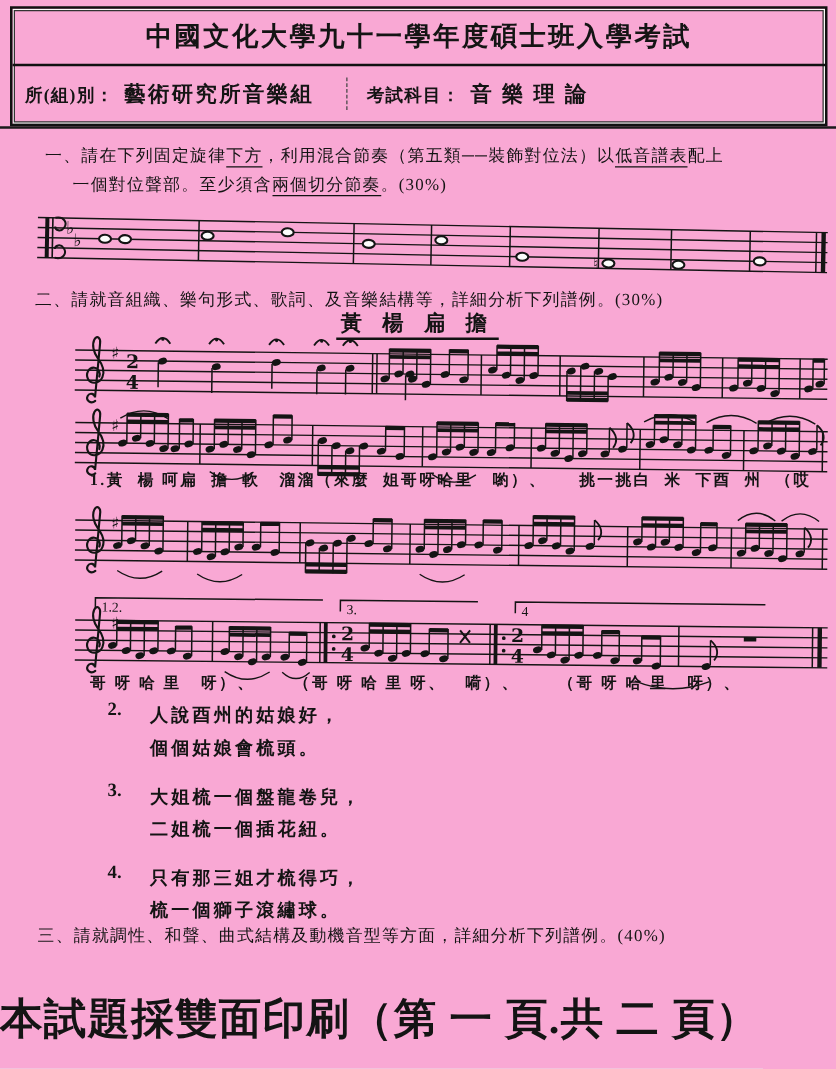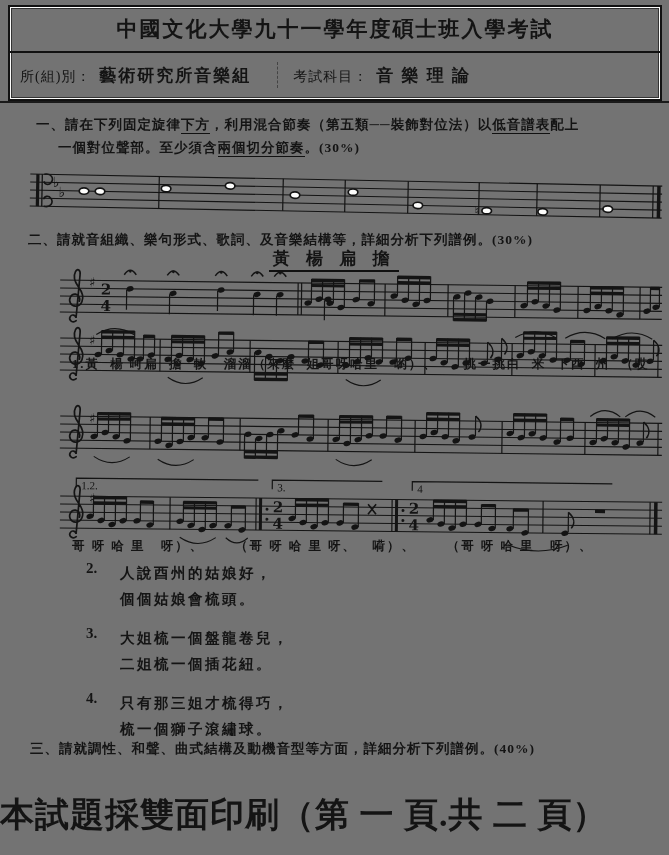--- a/index.html
+++ b/index.html
@@ -1,51 +1,51 @@
 <!DOCTYPE html>
 <html><head>
 <meta charset="utf-8">
 <style>
   html,body{margin:0;padding:0;background:#e8e8e8;}
   #page{
-    position:relative;width:669px;height:855px;background:#737373;
+    position:relative;width:669px;height:855px;background:#f9a8d4;
     font-family:"Liberation Serif","DejaVu Serif",serif;color:#141414;
     overflow:hidden;margin:0 auto;
   }
   .abs{position:absolute;}
   
   #header-box{
     left:8px;top:5px;width:650px;height:92px;
     border:2px solid #111;box-shadow:0 0 0 1px #fcfcfb inset, 0 0 0 2px #333 inset;
   }
   #title-row{height:44px;display:flex;align-items:center;justify-content:center;
     border-bottom:2px solid #111;}
   #exam-title{font-size:21px;font-weight:700;letter-spacing:2px;}
   #fields-row{height:44px;display:flex;align-items:center;padding:0 10px;}
   .field{display:flex;align-items:baseline;white-space:nowrap;}
-  .field-label{font-size:14px;font-weight:400;letter-spacing:1px;}
+  .field-label{font-size:14px;font-weight:700;letter-spacing:1px;}
   .field-value{font-size:17px;font-weight:700;letter-spacing:2px;margin-left:8px;}
   #field-divider{width:1px;height:26px;border-left:1px dashed #444;margin:0 14px 0 26px;}
   #under-box-line{left:0;top:101px;width:669px;height:2px;background:#1a1a1a;}
   
-  .question{font-size:13.5px;font-weight:700;letter-spacing:1px;line-height:23px;white-space:nowrap;}
+  .question{font-size:13.5px;font-weight:400;letter-spacing:1px;line-height:23px;white-space:nowrap;}
   .q-underline{border-bottom:1.5px solid #111;padding-bottom:1px;}
   #question-1{left:36px;top:113px;}
   #q1-line2{margin-left:22px;}
   #question-2{left:28px;top:228px;}
   #question-3{left:30px;top:737px;}
   
   #song-title{left:0;top:247px;width:668px;text-align:center;}
   #song-title span{font-size:17px;font-weight:700;letter-spacing:6px;
     border-bottom:2px solid #111;padding:0 4px 2px 4px;}
   
   svg.staff{position:absolute;transform-origin:left center;overflow:visible;}
   
   .lyrics{font-size:12.5px;font-weight:700;letter-spacing:2px;white-space:pre;}
-  #lyrics-1{left:72px;top:356px;}
+  #lyrics-1{left:72px;top:376px;}
   #lyrics-2{left:64px;top:446px;}
   #lyrics-3{left:72px;top:538px;}
   
   #verses{left:86px;top:560px;width:420px;}
   .verse{display:flex;margin-bottom:13px;}
   .verse-num{width:34px;font-size:15px;font-weight:700;}
   .verse-lines{font-size:14.5px;font-weight:700;letter-spacing:2.5px;line-height:26px;}
   
   #footer-note{left:0;top:792px;width:543px;text-align:center;
     font-size:34px;font-weight:700;letter-spacing:1px;white-space:nowrap;}

